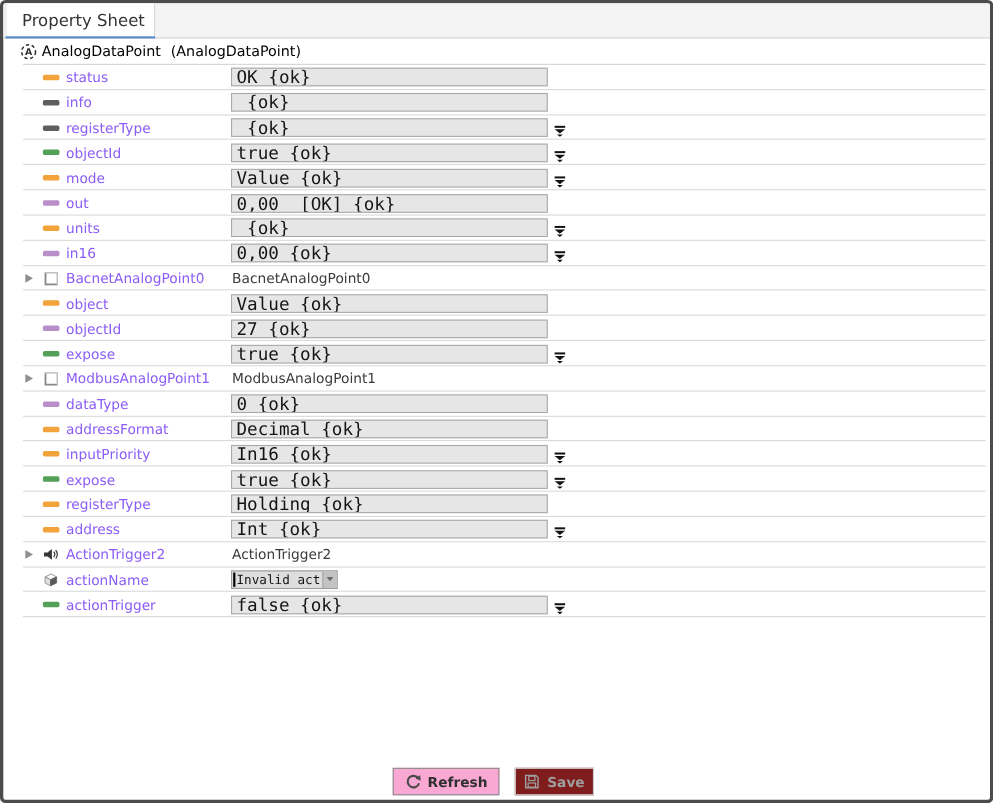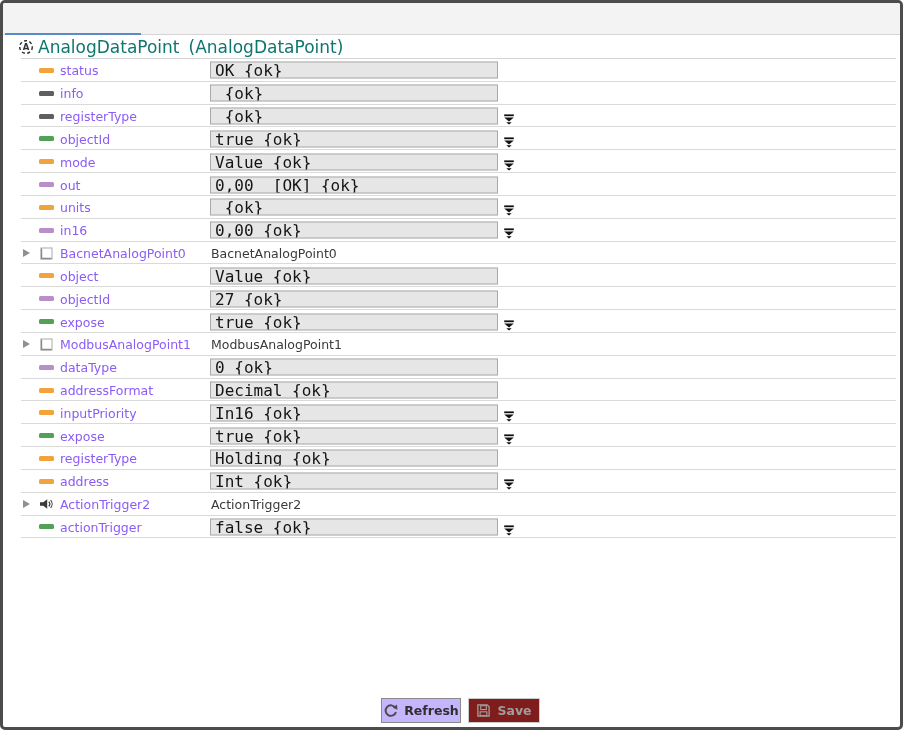--- a/index.html
+++ b/index.html
@@ -22,21 +22,21 @@
   }
   .tab-underline {
     position:absolute; left:2px; top:30px; width:136px; height:2px;
   }
   
   .root-row {
     position:absolute; top:32px; left:0; right:0; height:24px;
     display:flex; align-items:center;
   }
   .root-icon { position:absolute; left:15px; top:4px; width:16px; height:16px; }
-  .root-label { position:absolute; left:35px; font-size:17px; color:#0f766e; white-space:pre; }
+  .root-label { position:absolute; left:35px; font-size:13px; color:#000000; white-space:pre; }
   .root-type { margin-left:9px; }
   
   .rows { position:absolute; top:56px; left:0; right:0; }
   .prow { position:relative; height:22.83px; }
   .sep { position:absolute; bottom:0; left:18px; right:4px; border-bottom:1px solid #dadada; }
   .root-sep { position:absolute; top:55px; left:18px; right:4px; border-bottom:1px solid #d4d4d4; }
   .expander {
     position:absolute; left:20px; top:50%; transform:translateY(-50%);
     width:0; height:0;
     border-left:7px solid #8f8f8f; border-top:4.5px solid transparent; border-bottom:4.5px solid transparent;
@@ -79,29 +79,32 @@
   }
   .combo-btn .arr {
     width:0; height:0; border-top:4px solid #666;
     border-left:3.5px solid transparent; border-right:3.5px solid transparent;
   }
   
   .btn {
     position:absolute; height:25px; display:flex; align-items:center; justify-content:center;
     gap:6px; font-size:12.5px; font-weight:bold; cursor:pointer;
   }
-  .btn-refresh { left:354px; top:695px; width:80px; background:#c4b5fd; border:1px solid #8a8a8a; color:#2f2f2f;margin-left:24px; }
+  .btn-refresh { left:354px; top:695px; width:97px; background:#f9a8d4; border:1px solid #8a8a8a; color:#2f2f2f; }
   .btn-save { left:465px; top:695px; width:72px; background:#7f1d1d; border:1px solid #cdcdcd; color:#9e9e9e; }
 </style>
 </head>
 <body>
 
 <div class="window">
 
   <div class="tabbar">
+    <div class="tab">
+      <span>Property Sheet</span>
+    </div>
     <div class="tab-underline" style="background: rgb(91, 138, 201);"></div>
   </div>
 
   <div class="root-row">
     <svg class="root-icon" viewBox="0 0 16 16">
       <circle cx="8" cy="8" r="6.3" fill="none" stroke="#2f2f2f" stroke-width="1.4" stroke-dasharray="3 2.4"></circle>
       <text x="8" y="11" text-anchor="middle" font-size="8.5" font-weight="bold" fill="#2f2f2f" font-family="DejaVu Sans, sans-serif">A</text>
     </svg>
     <span class="root-label"><span>AnalogDataPoint</span><span class="root-type">(AnalogDataPoint)</span></span>
   </div>
@@ -356,20 +359,41 @@
     <div class="prop-icon">
           <svg width="15" height="14" viewBox="0 0 15 14">
     <polygon points="1,5.2 4.2,5.2 8.2,2.2 8.2,11.8 4.2,8.8 1,8.8" fill="#3a3a3a"></polygon>
     <path d="M9.8 4.6 A3.6 3.6 0 0 1 9.8 9.4" fill="none" stroke="#3a3a3a" stroke-width="1.1"></path>
     <path d="M11.6 3.2 A5.6 5.6 0 0 1 11.6 10.8" fill="none" stroke="#3a3a3a" stroke-width="1.1"></path>
   </svg>
         </div>
     <span class="plabel">ActionTrigger2</span>
 
     <span class="plain-value">ActionTrigger2</span>
+
+    <div class="sep"></div>
+  </div>
+      <div class="prow">
+
+    <div class="prop-icon">
+          <svg width="14" height="14" viewBox="0 0 14 14">
+    <path d="M2 4.5 L7.5 1.8 L12.5 4.5 L7 7 Z" fill="#fbfbfb" stroke="#8a8a8a" stroke-width="0.8"></path>
+    <path d="M2 4.5 L7 7 L7 12.6 L2 10 Z" fill="#dedede" stroke="#8a8a8a" stroke-width="0.8"></path>
+    <path d="M12.5 4.5 L7 7 L7 12.6 L12.5 10 Z" fill="#5a5a5a" stroke="#5a5a5a" stroke-width="0.6"></path>
+  </svg>
+        </div>
+    <span class="plabel">actionName</span>
+
+    <div class="combo">
+      <div class="caret"></div>
+      <span class="combo-text">Invalid act</span>
+      <div class="combo-btn">
+            <div class="arr"></div>
+          </div>
+    </div>
 
     <div class="sep"></div>
   </div>
       <div class="prow">
 
     <div class="prop-icon">
           <div class="slot-bar" style="background: rgb(83, 161, 88);"></div>
         </div>
     <span class="plabel">actionTrigger</span>
     <div class="field">false {ok}</div>

